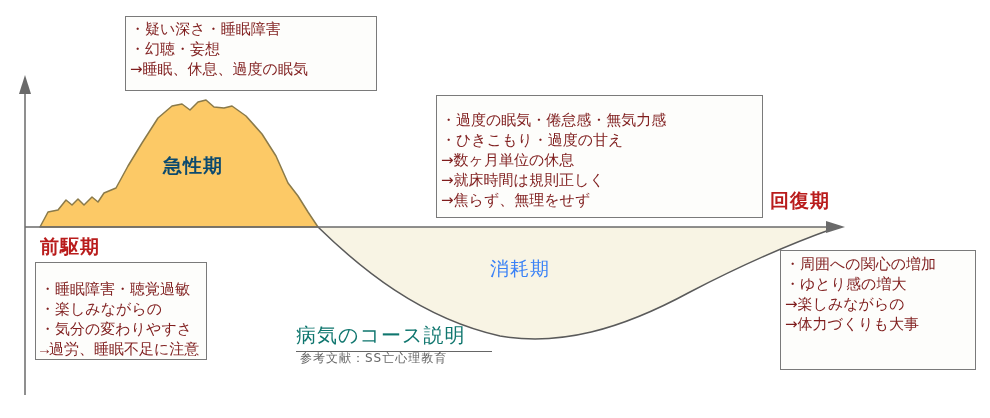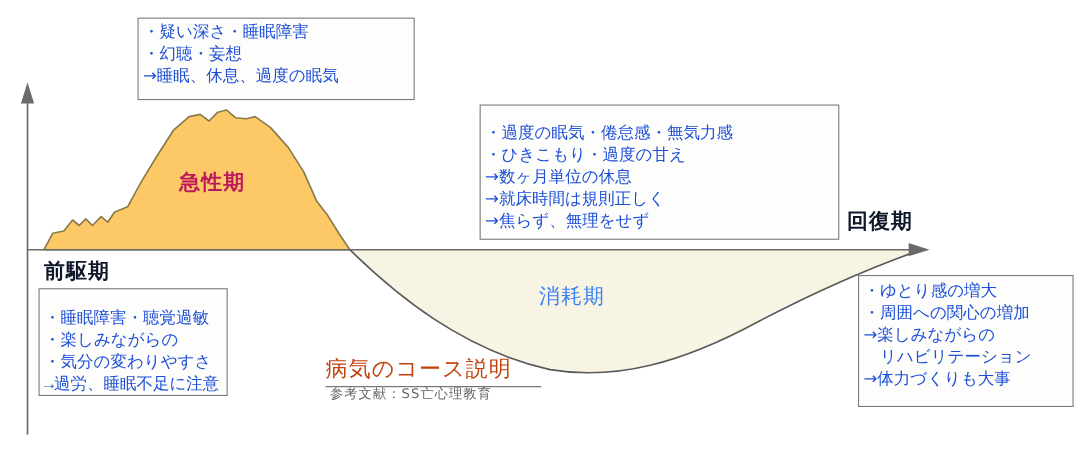--- a/index.html
+++ b/index.html
@@ -7,33 +7,33 @@
     width:990px; height:418px; position:relative; overflow:hidden;
     background:#ffffff;
     font-family:"DejaVu Sans", "Liberation Sans", sans-serif;
     color:#4a4a4a;
   }
   svg.chart { position:absolute; left:0; top:0; }
   .box {
     position:absolute; box-sizing:border-box;
     border:1.5px solid #7a7a7a; background:#fdfdfb;
     padding:2px 6px 2px 4px;
-    font-size:15px; line-height:20px; color:#1d4ed8;
+    font-size:15px; line-height:20px; color:#7f1d1d;
     white-space:nowrap;
   }
   .box .line { display:block; }
   .phase-label {
-    position:absolute; font-size:19px; font-weight:bold; color:#0f172a;
+    position:absolute; font-size:19px; font-weight:bold; color:#b91c1c;
     white-space:nowrap; letter-spacing:1px;
   }
-  .phase-label.inner { color:#be185d; }
+  .phase-label.inner { color:#0c4a6e; }
   .phase-label.depl { color:#3b82f6; font-weight:normal; font-size:19px; }
   .title {
     position:absolute; left:296px; top:322px;
-    font-size:20px; color:#c2410c; white-space:nowrap;
+    font-size:20px; color:#0f766e; white-space:nowrap;
     padding-bottom:2px; border-bottom:1.5px solid #666;
     width:196px; letter-spacing:1px;
   }
   .subtitle {
     position:absolute; left:300px; top:350px;
     font-size:12px; color:#666; white-space:nowrap; letter-spacing:1px;
   }
 </style>
 </head>
 <body>
@@ -78,21 +78,20 @@
   <span class="line">→数ヶ月単位の休息</span>
   <span class="line">→就床時間は規則正しく</span>
   <span class="line">→焦らず、無理をせず</span>
 </div>
 
 <div class="phase-label depl" style="left:490px; top:256px;">消耗期</div>
 
 <div class="phase-label" style="left:770px; top:188px;">回復期</div>
 
 <div class="box" style="left:780px; top:250px; width:196px; height:120px; padding-top:3px;">
+  <span class="line">・周囲への関心の増加</span>
   <span class="line">・ゆとり感の増大</span>
-  <span class="line">・周囲への関心の増加</span>
   <span class="line">→楽しみながらの</span>
-  <span class="line">　リハビリテーション</span>
   <span class="line">→体力づくりも大事</span>
 </div>
 
 <div class="title">病気のコース説明</div>
 <div class="subtitle">参考文献：SS亡心理教育</div>
 
 </body></html>

